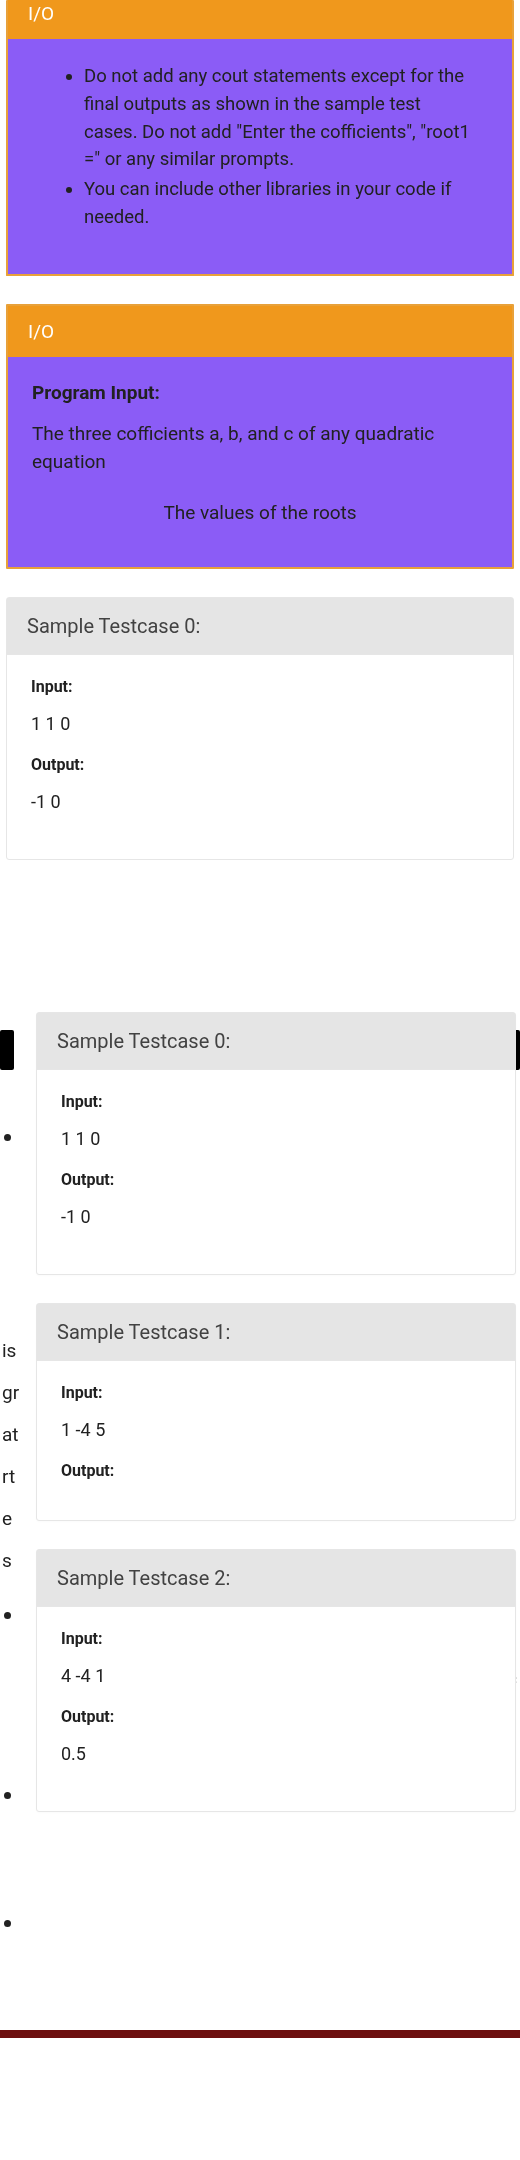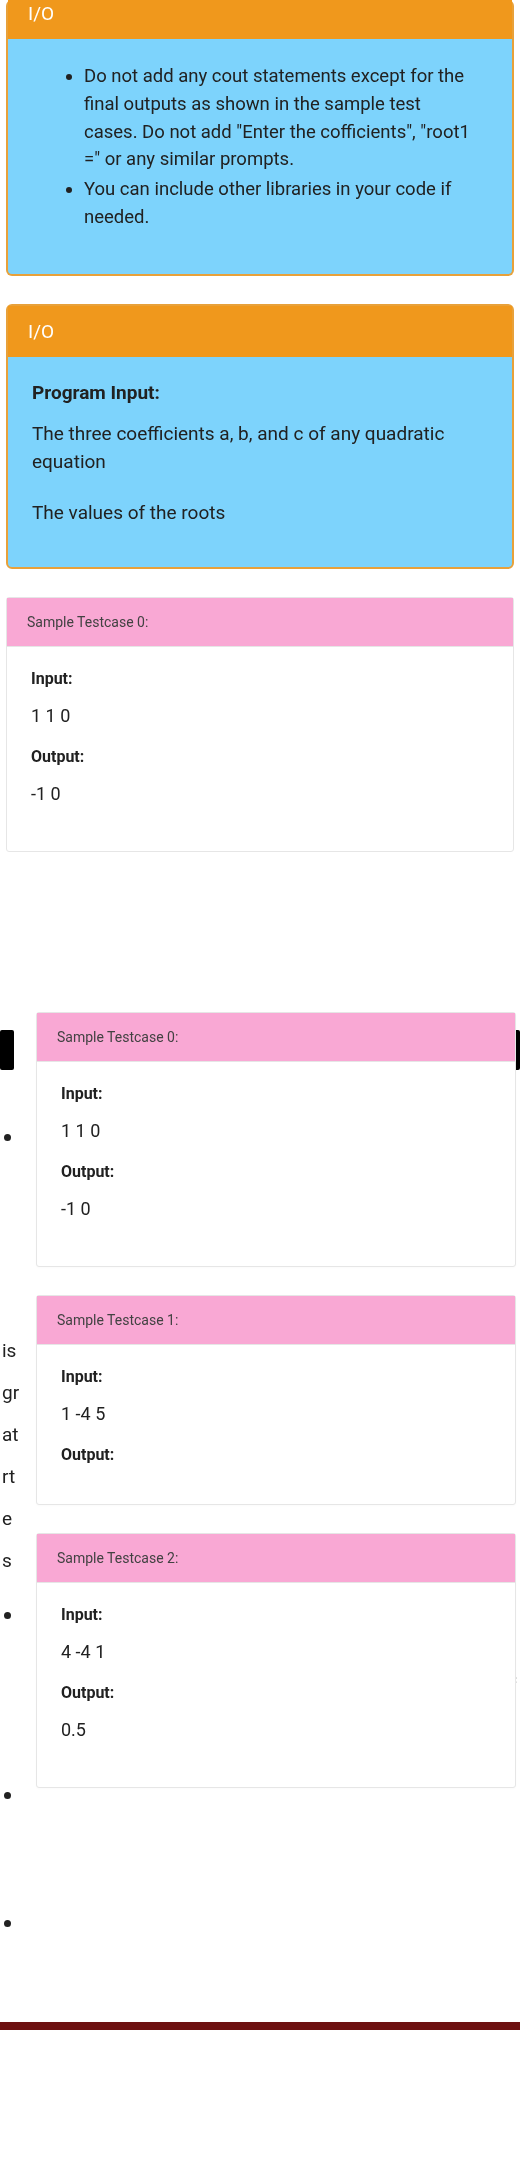--- a/index.html
+++ b/index.html
@@ -8,23 +8,23 @@
       box-sizing: border-box;
     }
     body {
       font-family: -apple-system, BlinkMacSystemFont, "Segoe UI", Roboto, Helvetica, Arial, sans-serif;
       background: #ffffff;
       width: 520px;
       position: relative;
     }
     .orange-box {
       border: 2px solid #e8a13a;
-      border-radius: 6px;
+      border-radius: 1px;
       margin: 0 6px 28px 6px;
-      background: #7dd3fc;
+      background: #8b5cf6;
     }
     .orange-header {
       background: #f0981c;
       color: #ffffff;
       padding: 14px 20px;
       font-size: 19px;
     }
     .orange-content {
       padding: 24px 24px 40px 24px;
     }
@@ -47,31 +47,31 @@
       font-size: 19px;
       color: #212121;
       margin-bottom: 16px;
     }
     .sec-text {
       font-size: 19px;
       color: #212121;
       line-height: 1.5;
       margin-bottom: 22px;
     }
-    .sec-text:last-child { margin-bottom: 0; }
+    .sec-text:last-child { margin-bottom: 0; text-align: center; }
     .tc-outer {
       border: 1px solid #e6e6e6;
       border-radius: 3px;
       margin: 0 6px 18px 6px;
       background: #ffffff;
     }
     .tc-header {
-      background: #f9a8d4;
+      background: #e5e5e5;
       color: #424242;
-      font-size: 14px;
+      font-size: 20px;
       padding: 16px 20px;
       border-bottom: 1px solid #e6e6e6;
     }
     .tc-body {
       padding: 22px 24px 26px 24px;
     }
     .tc-label {
       font-weight: 700;
       font-size: 16px;
       color: #212121;
@@ -163,21 +163,21 @@
       <li>Do not add any cout statements except for the final outputs as shown in the sample test cases. Do not add "Enter the cofficients", "root1 =" or any similar prompts.</li>
       <li>You can include other libraries in your code if needed.</li>
     </ul>
   </div>
 </div>
 
 <div class="orange-box">
   <div class="orange-header">I/O</div>
   <div class="orange-content-narrow">
     <div class="sec-title">Program Input:</div>
-    <div class="sec-text">The three coefficients a, b, and c of any quadratic equation</div>
+    <div class="sec-text">The three cofficients a, b, and c of any quadratic equation</div>
     <div class="sec-text" style="margin-bottom:0;">The values of the roots</div>
   </div>
 </div>
 
 <div class="tc-outer">
   <div class="tc-header">Sample Testcase 0:</div>
   <div class="tc-body">
     <div class="tc-label">Input:</div>
     <div class="tc-value">1 1 0</div>
     <div class="tc-label">Output:</div>

